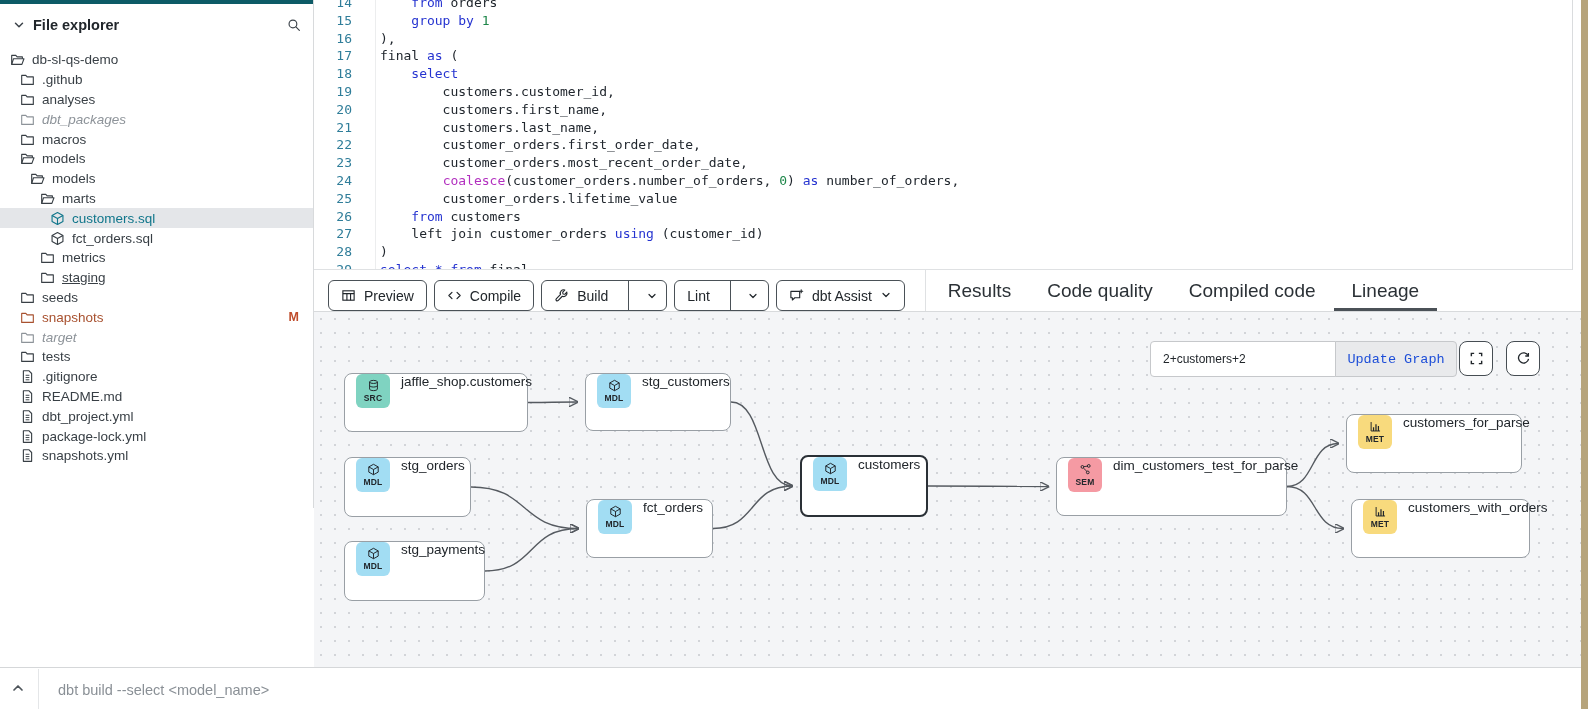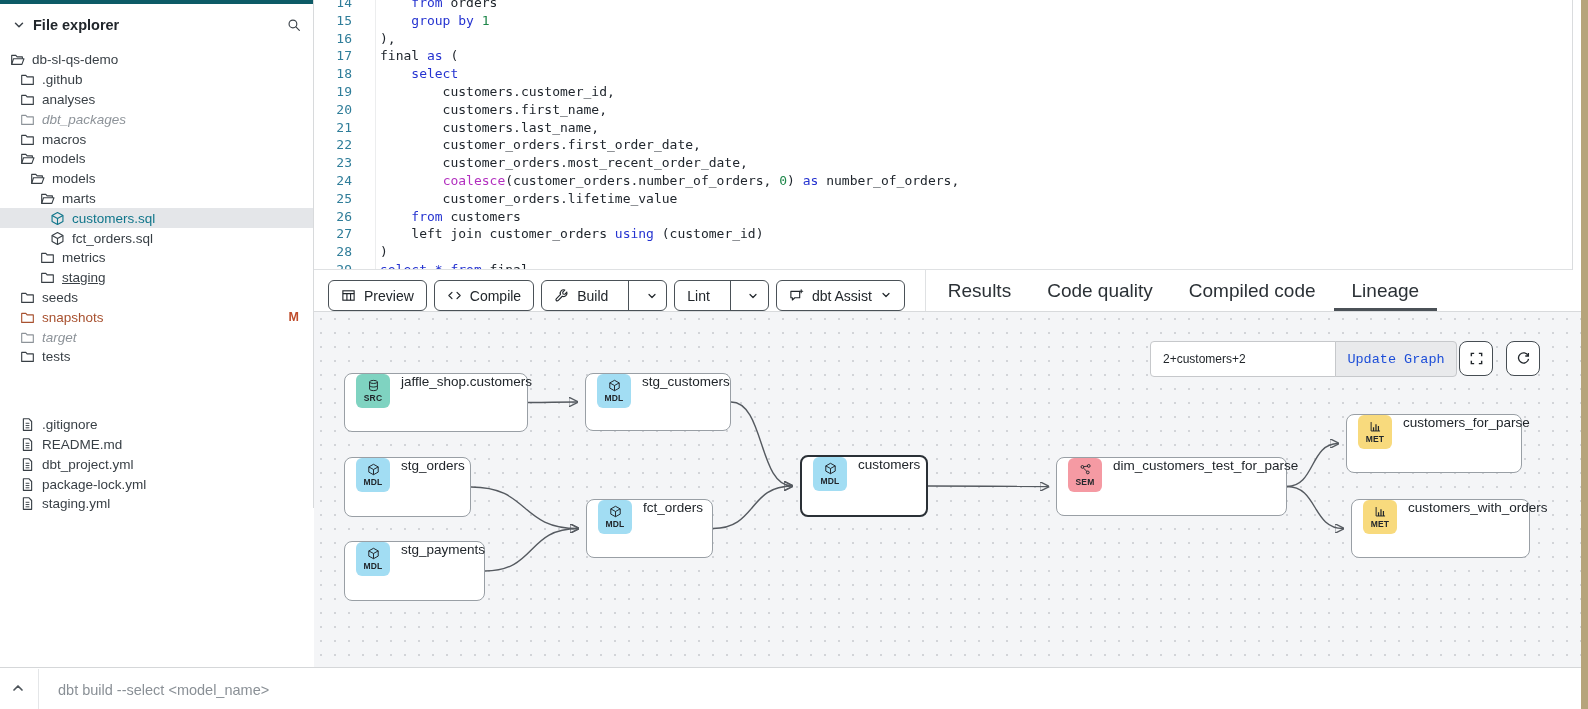--- a/index.html
+++ b/index.html
@@ -244,21 +244,21 @@
         <span class="tlabel">target</span>
       </div>
       <div class="tree-item" style="padding-left: 20px;">
         <span class="ic">
           <svg viewBox="0 0 16 16">
             <path d="M1.8 13.2V3.6h4.4l1.4 1.6h6.6v8z" fill="none" stroke="currentColor" stroke-width="1.2" stroke-linejoin="round"></path>
           </svg>
         </span>
         <span class="tlabel">tests</span>
       </div>
-      <div class="tree-item" style="padding-left: 20px; margin-top: 48px;">
+      <div class="tree-item" style="padding-left: 20px;">
         <span class="ic">
           <svg viewBox="0 0 16 16">
             <path d="M3.6 1.8h5.8l3 3v9.4H3.6z" fill="none" stroke="currentColor" stroke-width="1.2" stroke-linejoin="round"></path>
             <path d="M6 6.7h4M6 9.1h4M6 11.5h4" stroke="currentColor" stroke-width="1"></path>
           </svg>
         </span>
         <span class="tlabel">.gitignore</span>
       </div>
       <div class="tree-item" style="padding-left: 20px;">
         <span class="ic">
@@ -287,21 +287,21 @@
         </span>
         <span class="tlabel">package-lock.yml</span>
       </div>
       <div class="tree-item" style="padding-left: 20px;">
         <span class="ic">
           <svg viewBox="0 0 16 16">
             <path d="M3.6 1.8h5.8l3 3v9.4H3.6z" fill="none" stroke="currentColor" stroke-width="1.2" stroke-linejoin="round"></path>
             <path d="M6 6.7h4M6 9.1h4M6 11.5h4" stroke="currentColor" stroke-width="1"></path>
           </svg>
         </span>
-        <span class="tlabel">staging.yml</span>
+        <span class="tlabel">snapshots.yml</span>
       </div>
     </div>
 </div>
 
 <div class="editor">
   <div class="editor-inner" id="editor-lines">
       <div class="cline">
         <span class="lnum">14</span>
         <span class="ctext"><span>    </span><span class="kw">from</span><span> orders</span></span>
       </div>

